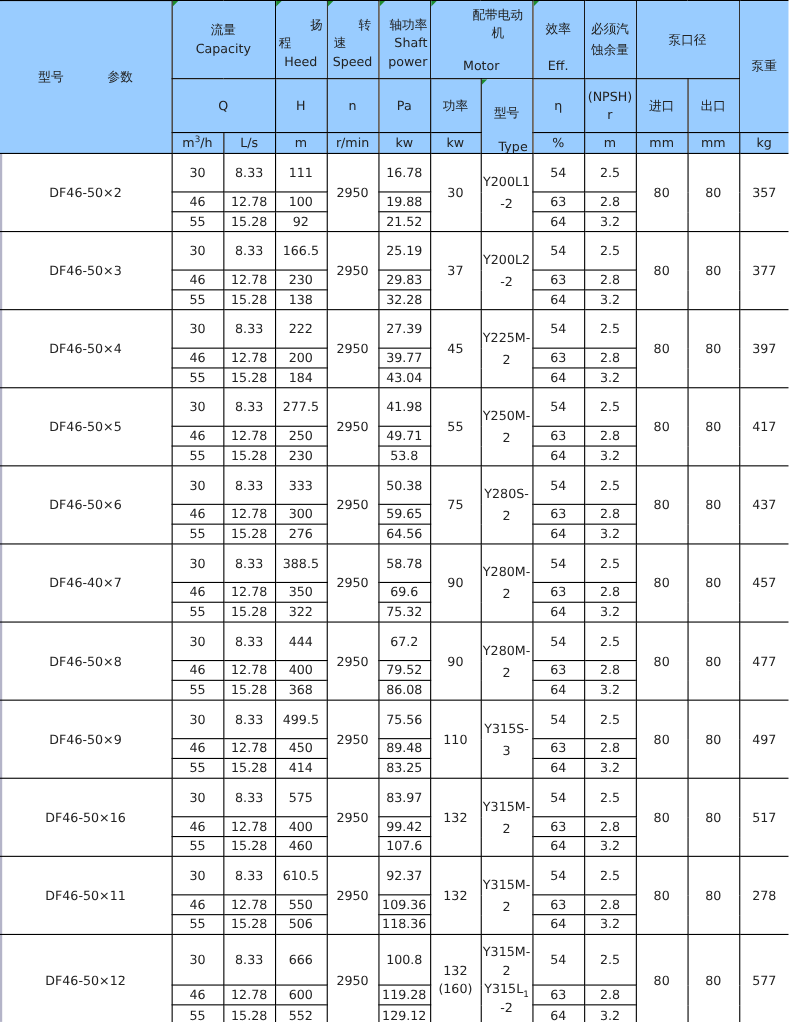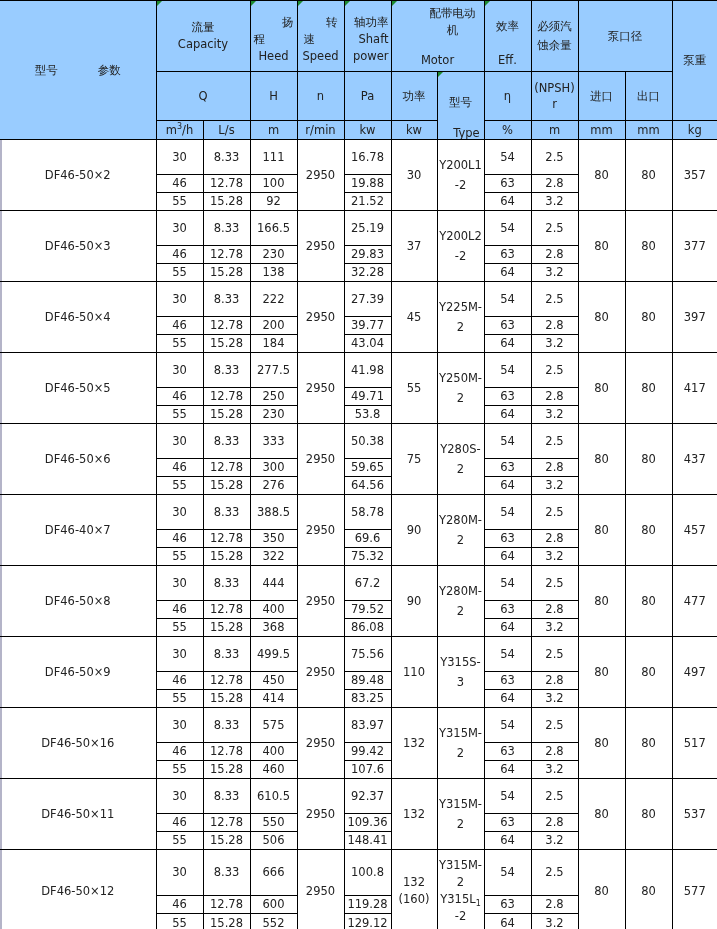--- a/index.html
+++ b/index.html
@@ -415,35 +415,35 @@
           <td rowspan="3">2950</td>
           <td>92.37</td>
           <td rowspan="3">132</td>
           <td rowspan="3" style="line-height:20px">
             <div style="word-break:break-all;width:44px;margin:0 auto">Y315M-2</div>
           </td>
           <td>54</td>
           <td>2.5</td>
           <td rowspan="3">80</td>
           <td rowspan="3">80</td>
-          <td rowspan="3" style="border-right:none">537</td>
+          <td rowspan="3" style="border-right:none">278</td>
         </tr>
         <tr style="height: 18px;">
           <td>46</td>
           <td>12.78</td>
           <td>550</td>
           <td>109.36</td>
           <td>63</td>
           <td>2.8</td>
         </tr>
         <tr style="height: 17px;">
           <td>55</td>
           <td>15.28</td>
           <td>506</td>
-          <td>148.41</td>
+          <td>118.36</td>
           <td>64</td>
           <td>3.2</td>
         </tr>
         <tr style="height: 46px;">
           <td rowspan="3" style="border-left:none">DF46-50×12</td>
           <td>30</td>
           <td>8.33</td>
           <td>666</td>
           <td rowspan="3">2950</td>
           <td>100.8</td>

